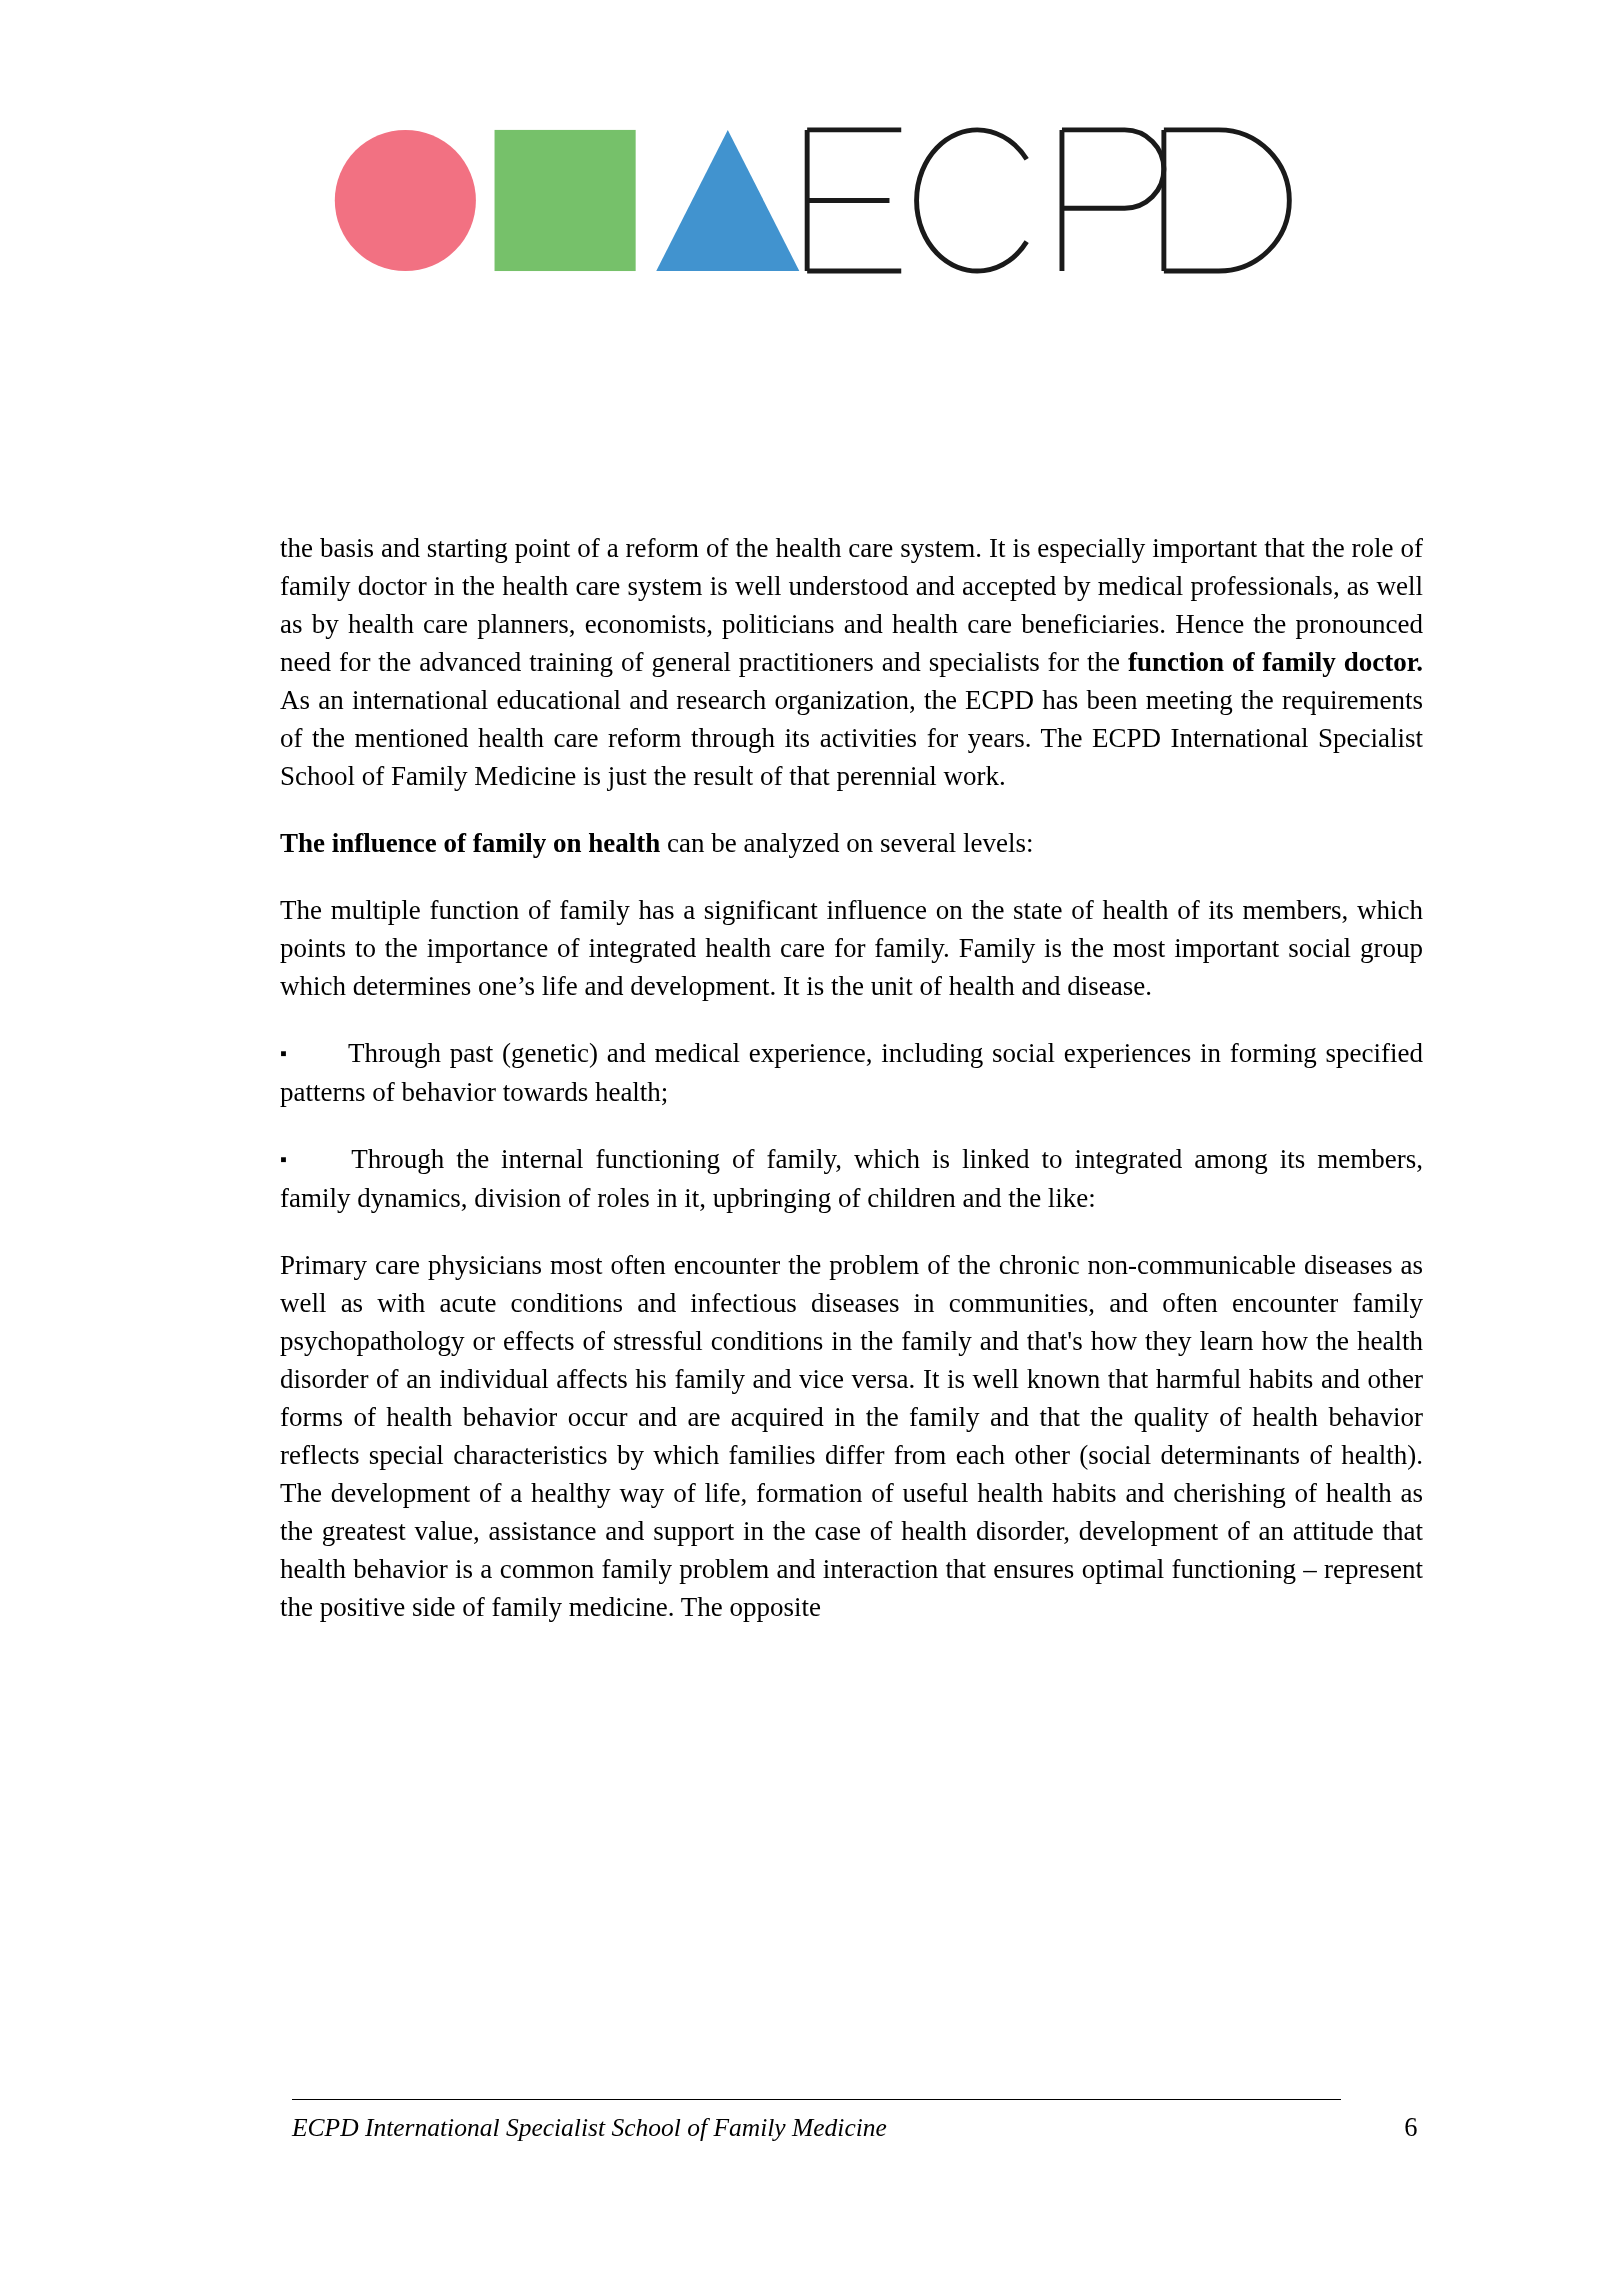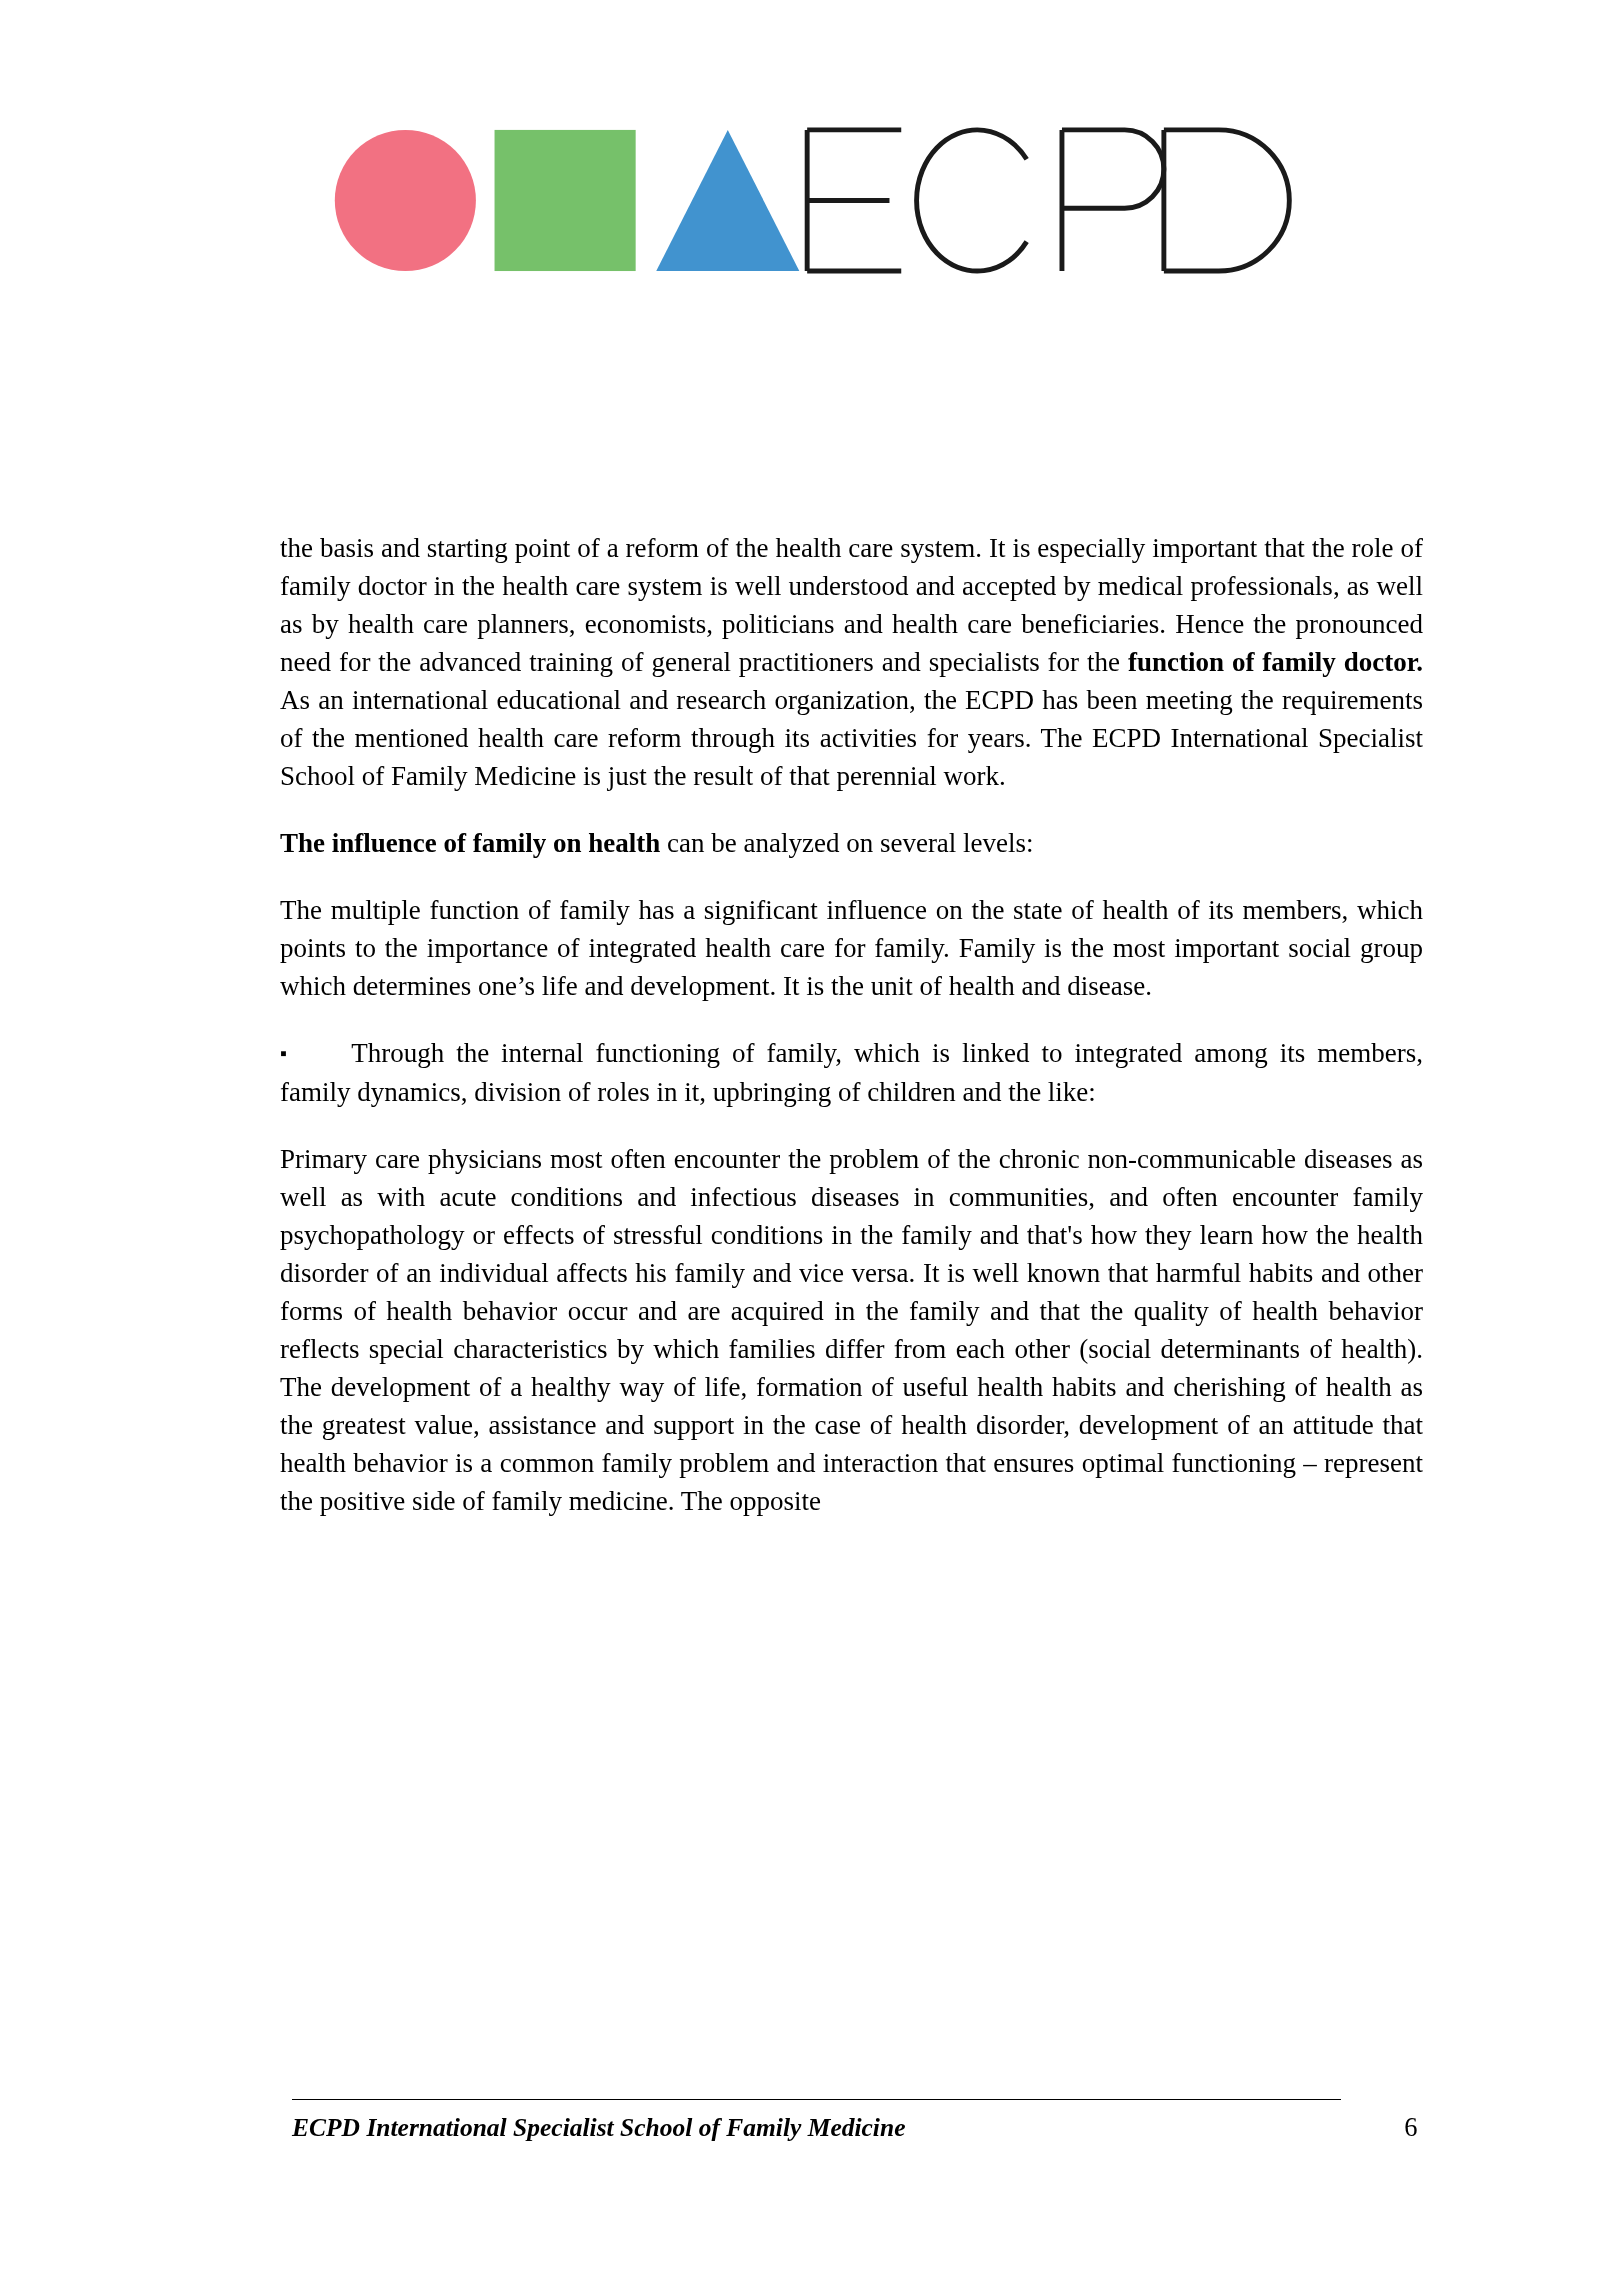--- a/index.html
+++ b/index.html
@@ -86,21 +86,21 @@
     margin: 0;
   }
   .footer-row {
     display: flex;
     justify-content: space-between;
     align-items: baseline;
     padding-top: 11.8px;
   }
   .footer-title {
     font-size: 25.5px;
-    font-weight: bold;
+    font-weight: normal;
     font-style: italic;
     font-family: "Liberation Serif", serif;
   }
   .footer-page {
     font-size: 26.5px;
     font-family: "Liberation Serif", serif;
     padding-right: 17.6px;
   }
 </style>
 </head>
@@ -131,20 +131,21 @@
   </div>
 
   <div class="content">
 
     <p><span>the basis and starting point of a reform of the health care system. It is especially important that the role of family doctor in the health care system is well understood and accepted by medical professionals, as well as by health care planners, economists, politicians and health care beneficiaries. Hence the pronounced need for the advanced training of general practitioners and specialists for the </span><span class="bold">function of family doctor.</span><span> As an international educational and research organization, the ECPD has been meeting the requirements of the mentioned health care reform through its activities for years. The ECPD International Specialist School of Family Medicine is just the result of that perennial work.</span></p>
 
     <p><span class="bold">The influence of family on health</span><span> can be analyzed on several levels:</span></p>
 
     <p>The multiple function of family has a significant influence on the state of health of its members, which points to the importance of integrated health care for family. Family is the most important social group which determines one’s life and development. It is the unit of health and disease.</p>
 
+    <p class="bullet-para"><span class="bullet-mark">▪</span><span class="bullet-gap"></span><span>Through past (genetic) and medical experience, including social experiences in forming specified patterns of behavior towards health;</span></p>
 
 
     <p class="bullet-para"><span class="bullet-mark">▪</span><span class="bullet-gap"></span><span>Through the internal functioning of family, which is linked to integrated among its members, family dynamics, division of roles in it, upbringing of children and the like:</span></p>
 
 
     <p class="last">Primary care physicians most often encounter the problem of the chronic non-communicable diseases as well as with acute conditions and infectious diseases in communities, and often encounter family psychopathology or effects of stressful conditions in the family and that's how they learn how the health disorder of an individual affects his family and vice versa. It is well known that harmful habits and other forms of health behavior occur and are acquired in the family and that the quality of health behavior reflects special characteristics by which families differ from each other (social determinants of health). The development of a healthy way of life, formation of useful health habits and cherishing of health as the greatest value, assistance and support in the case of health disorder, development of an attitude that health behavior is a common family problem and interaction that ensures optimal functioning – represent the positive side of family medicine. The opposite</p>
 
   </div>
 
   <div class="footer">

